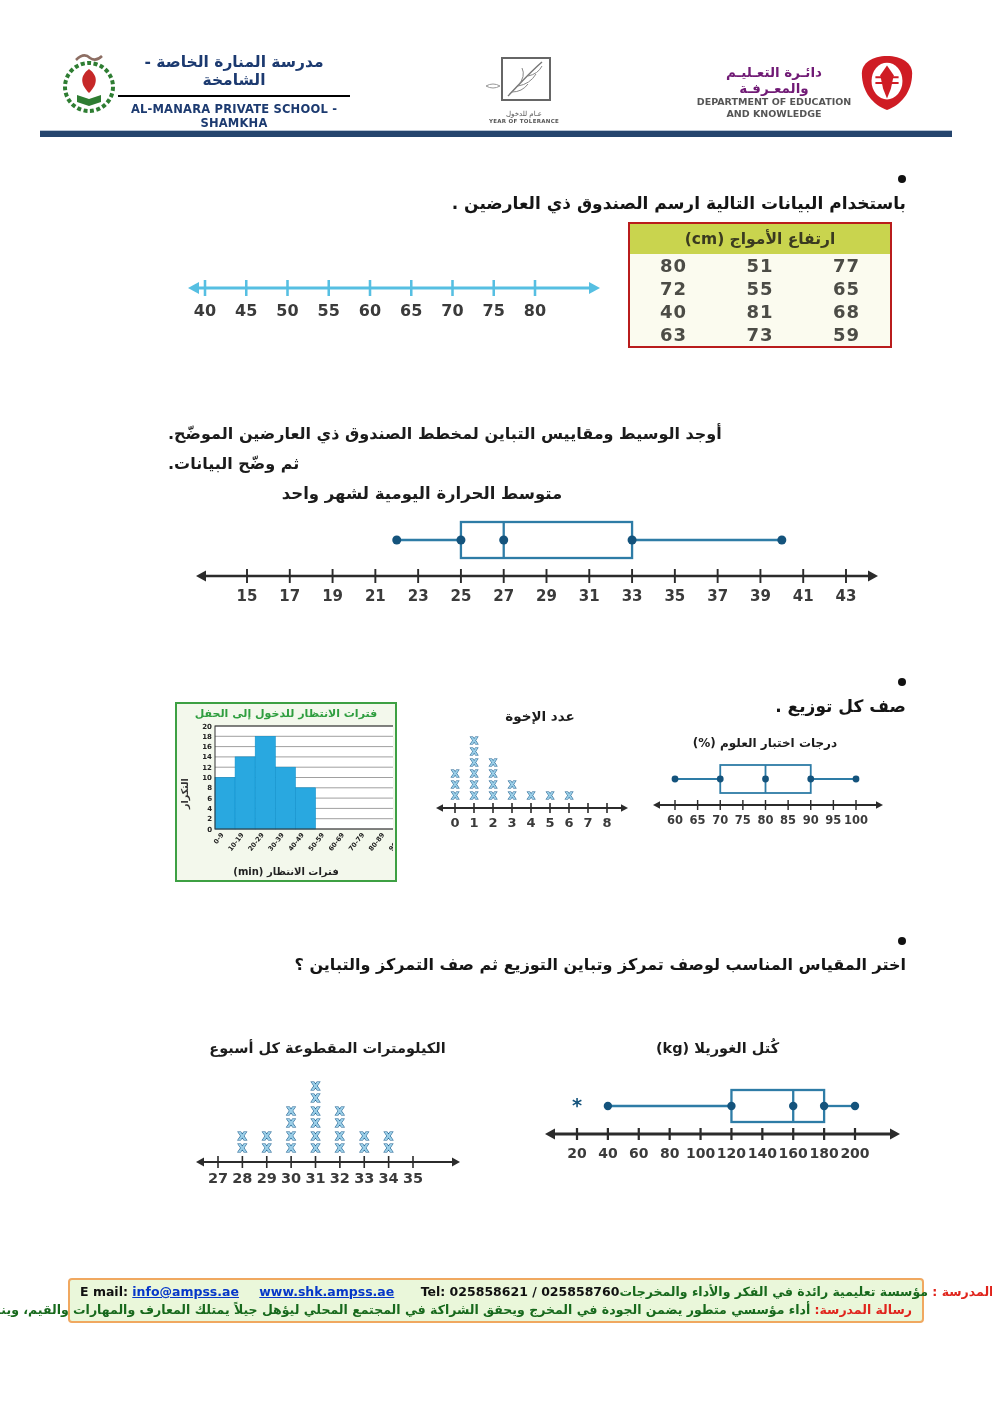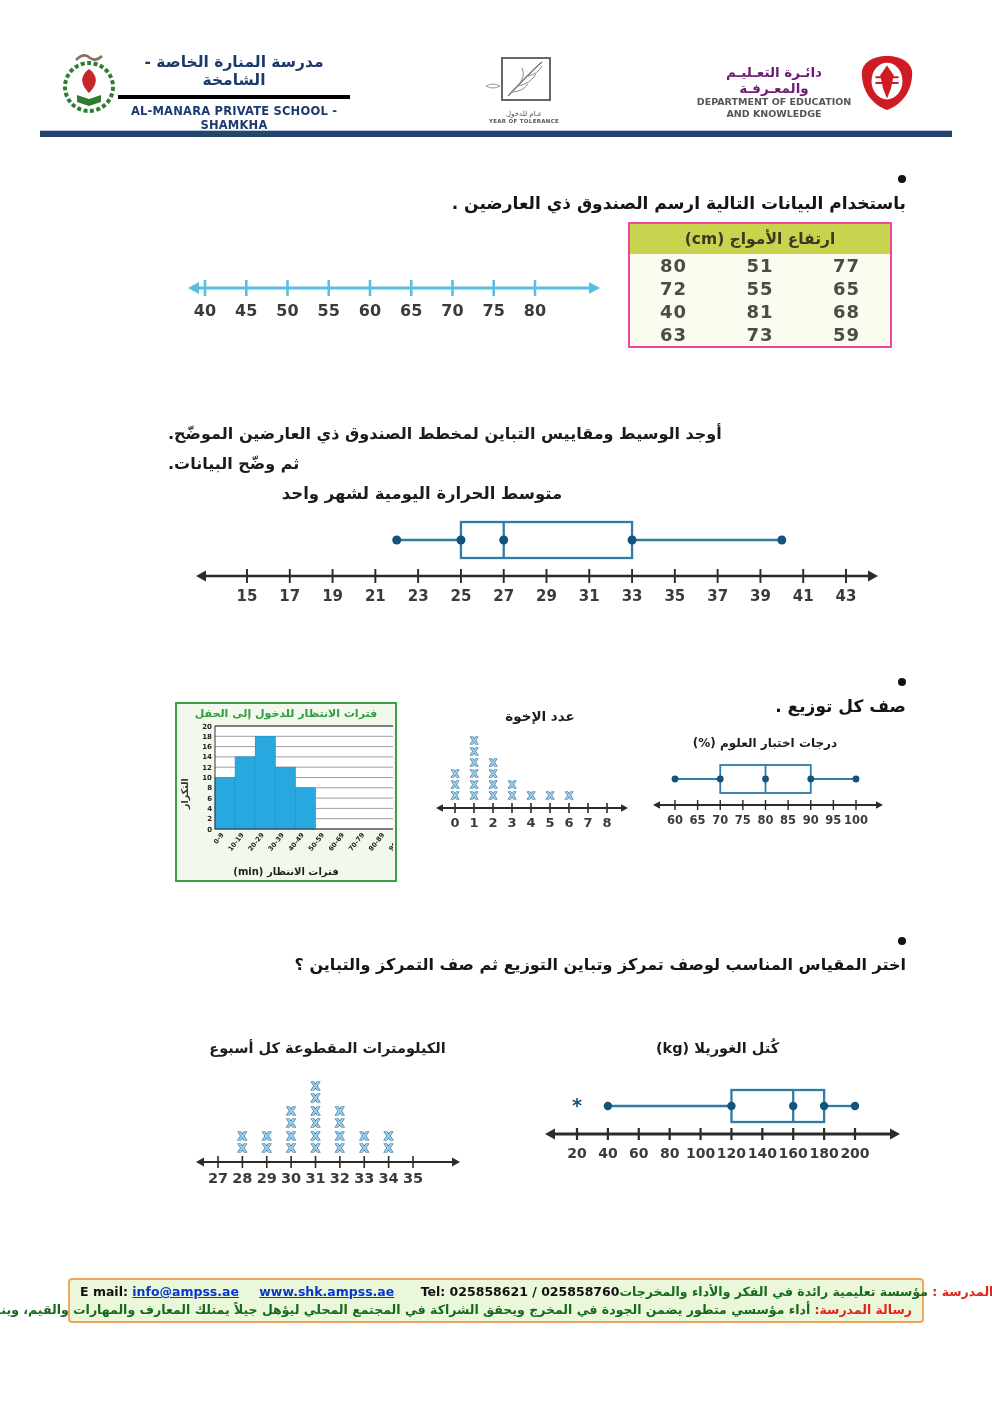--- a/index.html
+++ b/index.html
@@ -3,38 +3,38 @@
 <meta charset="utf-8">
 <style>
   html,body{margin:0;padding:0;background:#fff;}
   .page{position:relative;width:992px;height:1403px;background:#fff;overflow:hidden;
         font-family:"DejaVu Sans",sans-serif;}
   .abs{position:absolute;}
   svg text{font-family:"DejaVu Sans",sans-serif;}
 
   
   .school-ar{color:#1c3a70;font-weight:bold;font-size:15.5px;direction:rtl;}
-  .school-en{color:#1c3a70;font-weight:bold;font-size:11.5px;border-top:4px solid #000000;
+  .school-en{color:#1c3a70;font-weight:bold;font-size:11.5px;border-top:2px solid #000000;
              margin-top:6px;padding-top:5px;letter-spacing:.2px;}
   .tol-cap1{font-size:7px;color:#555;direction:rtl;margin-top:2px;}
   .tol-cap2{font-size:5.5px;font-weight:bold;color:#555;letter-spacing:.3px;}
   .dept-ar{font-size:13.5px;font-weight:bold;color:#701a75;direction:rtl;}
   .dept-en{font-size:9.5px;font-weight:bold;color:#555;line-height:1.25;}
   .hrule{background:#25456e;border-top:1px solid #b8c4d4;}
 
   
   .bullet-row{display:flex;gap:10px;direction:rtl;align-items:flex-start;white-space:nowrap;flex-direction:column;}
   .bullet{width:8px;height:8px;background:#111;border-radius:50%;display:inline-block;
           margin-top:8px;flex:0 0 auto;}
   .ptext{font-weight:bold;font-size:17px;color:#151515;}
   .p2text{font-weight:bold;font-size:16px;color:#1b1b1b;direction:rtl;white-space:nowrap;}
   .chart-title{font-weight:bold;color:#1c1c1c;text-align:center;direction:rtl;}
 
   
-  .wave-table{border-collapse:collapse;width:264px;background:#fbfbef;border:2px solid #ec4899;}
+  .wave-table{border-collapse:collapse;width:264px;background:#fbfbef;border:2px solid #b91c1c;}
   .wave-table th{font-size:15.5px;font-weight:bold;color:#3a3a20;padding:6px 4px;direction:rtl;}
   .wave-table td{text-align:center;font-size:18px;font-weight:bold;color:#4c4c46;
                  padding:1px 8px;letter-spacing:1px;}
 
   
   .hist-card{width:222px;background:#f3f8ec;border:2.5px solid #3da043;box-sizing:border-box;
              padding:0 2px 3px 2px;}
   .hist-title{color:#2f9e3f;font-weight:bold;font-size:11px;text-align:center;direction:rtl;
               height:19px;line-height:19px;}
   .hist-mid{display:flex;}

